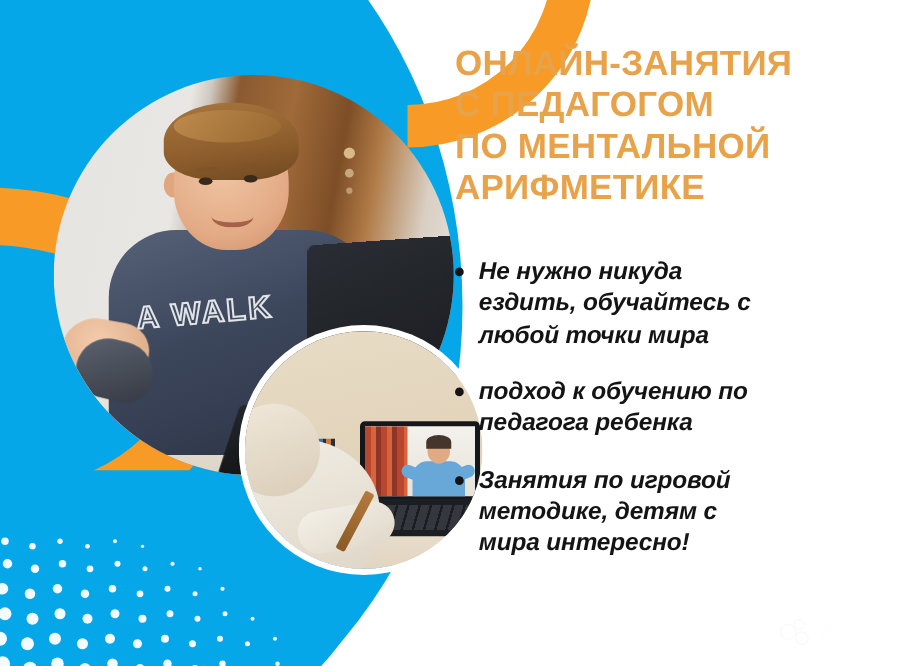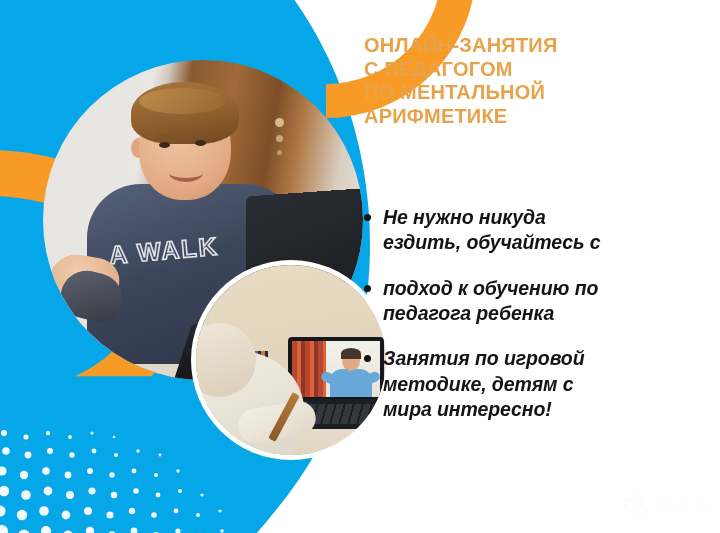--- a/index.html
+++ b/index.html
@@ -141,21 +141,21 @@
   .sp-arm{position:absolute;left:42px;top:140px;width:78px;height:34px;border-radius:20px;background:linear-gradient(160deg,#f4f0e8,#e0d8c9);transform:rotate(-10deg);}
   .sp-pencil{position:absolute;left:84px;top:126px;width:8px;height:52px;background:linear-gradient(180deg,#b57a3c,#8a5a28);transform:rotate(28deg);border-radius:2px;}
 
   
   .headline{
     position:absolute;
     left:364px; top:34px;
     width:330px;
     z-index:6;
     color:#E8A24A;
-    font-size:20px;
+    font-size:28px;
     font-weight:800;
     line-height:1.18;
     letter-spacing:.2px;
     text-transform:uppercase;
     font-family:"Liberation Sans",sans-serif;
   }
   .headline div{white-space:nowrap;}
 
   .bullets{
     position:absolute;
@@ -341,20 +341,21 @@
     <div>АРИФМЕТИКЕ</div>
   </div>
 
   <div class="bullets">
 
     <div class="bullet">
       <div class="dot"></div>
       <div class="txt">
         <div>Не нужно никуда</div>
         <div>ездить, обучайтесь с</div>
+        <div>любой точки мира</div>
       </div>
     </div>
 
     <div class="bullet">
       <div class="dot"></div>
       <div class="txt">
         <div>подход к обучению по</div>
         <div>педагога ребенка</div>
       </div>
     </div>

